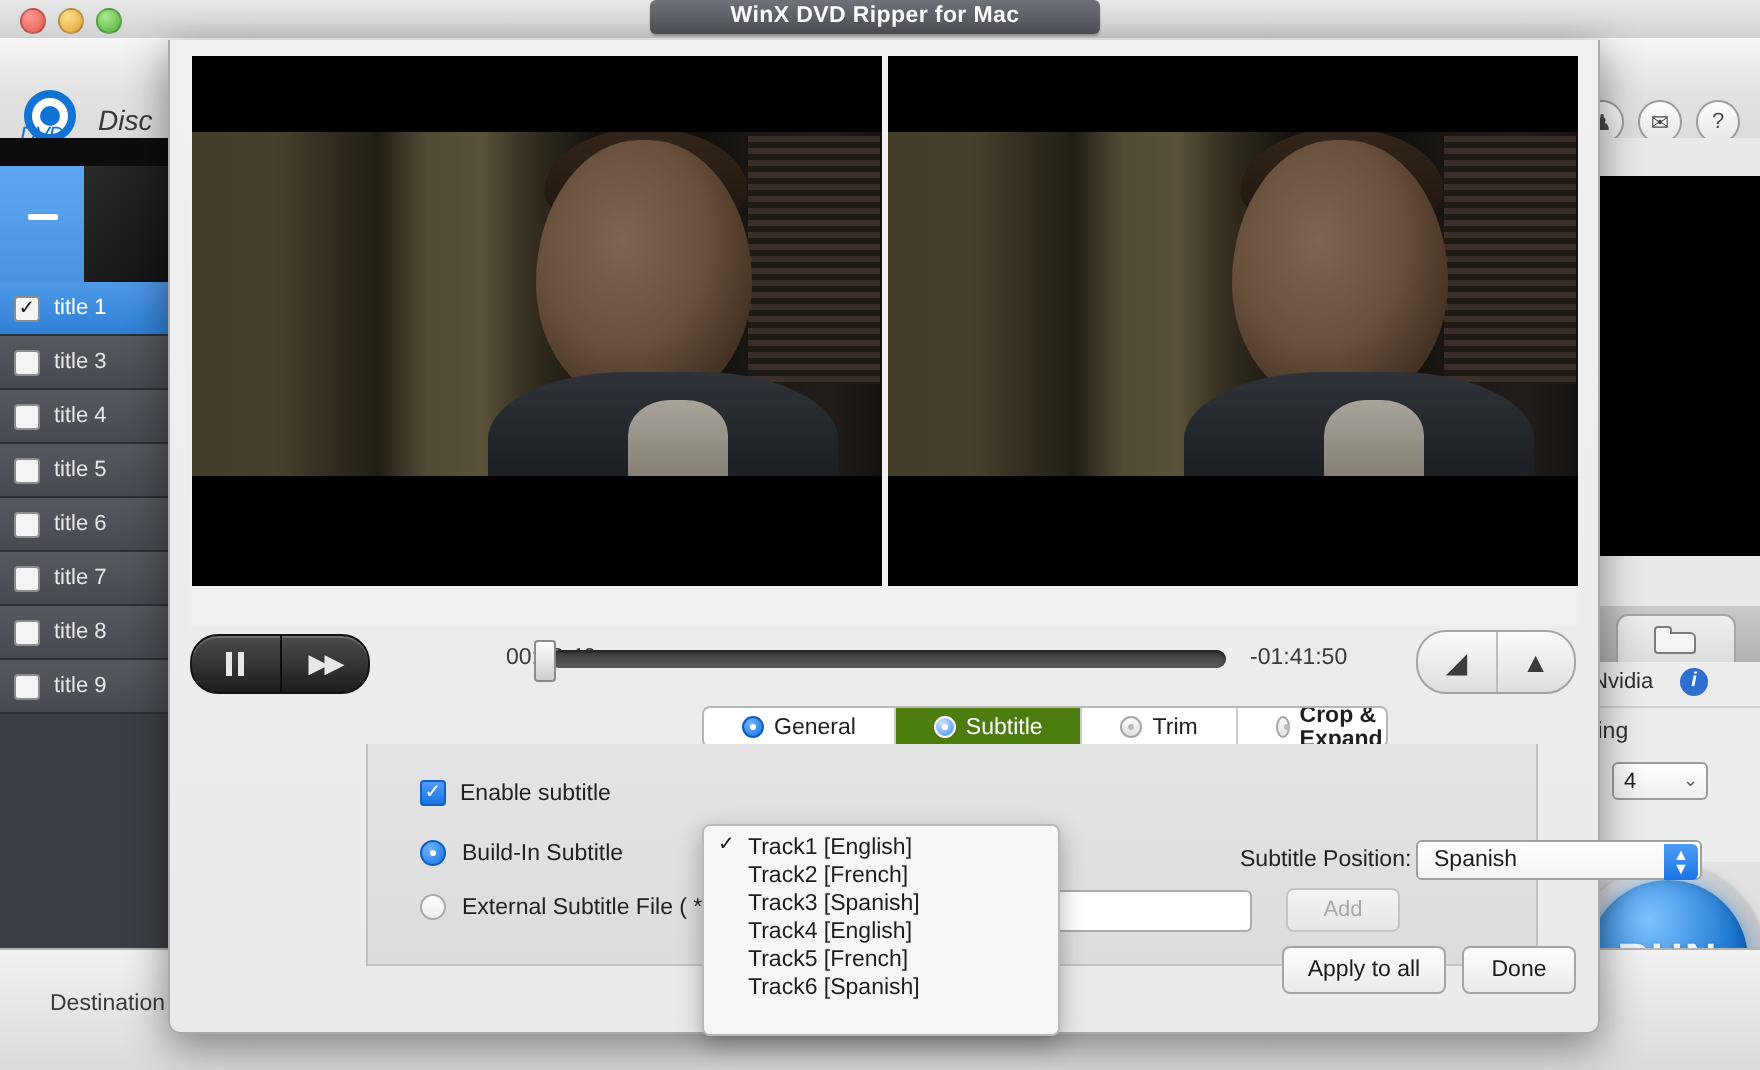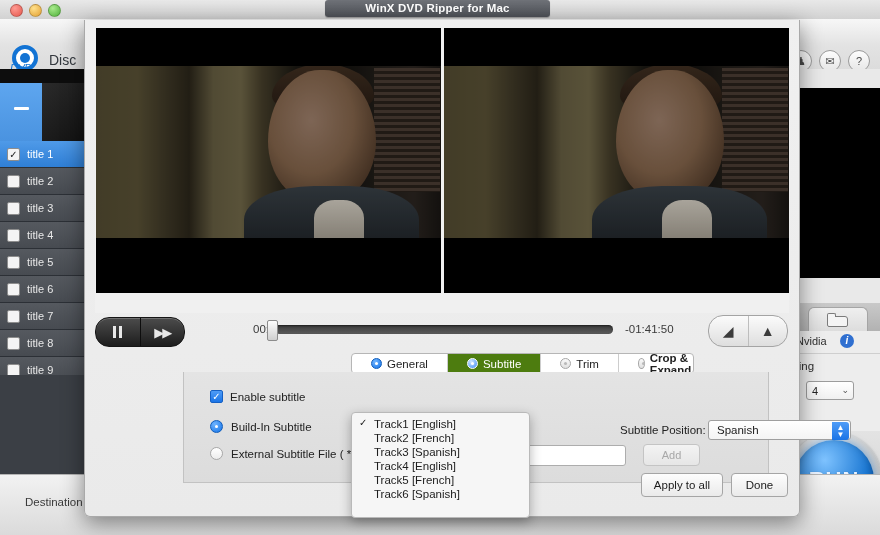--- a/index.html
+++ b/index.html
@@ -42,21 +42,21 @@
   .disc-ring{
     position:absolute;left:4px;top:2px;width:26px;height:26px;border-radius:50%;
     border:4px solid #1273d4;box-sizing:border-box;
     background:#fff;
   }
   .disc-hole{position:absolute;left:12px;top:10px;width:10px;height:10px;border-radius:50%;background:#1273d4;}
   .disc-dvd{
     position:absolute;left:2px;top:19px;font-size:11px;font-weight:normal;font-style:italic;
     color:#1273d4;letter-spacing:-.5px;
   }
-  .disc-label{font-size:14px;color:#33383e;}
+  .disc-label{font-size:14px;color:#33383e;font-style:italic;}
 
   .tb-icons{position:absolute;right:10px;top:31px;display:flex;gap:7px;}
   .tb-ic{
     width:20px;height:20px;border-radius:50%;
     background:linear-gradient(180deg,#fdfdfd,#e6e6e6);
     border:1px solid #9b9b9b;display:flex;align-items:center;justify-content:center;
     font-size:11px;color:#4a4a4a;
   }
 
   
@@ -374,24 +374,20 @@
       <div class="tl-head-blue"></div>
         <div class="tl-head-minus"></div>
       <div class="tl-head-dark"></div>
     </div>
     <div class="tl-row sel">
       <div class="tl-cb">✓</div>
       <span>title 1</span>
     </div>
     <div class="tl-row">
       <div class="tl-cb"></div>
-      <span>title 2</span>
-    </div>
-    <div class="tl-row">
-      <div class="tl-cb"></div>
       <span>title 3</span>
     </div>
     <div class="tl-row">
       <div class="tl-cb"></div>
       <span>title 4</span>
     </div>
     <div class="tl-row">
       <div class="tl-cb"></div>
       <span>title 5</span>
     </div>

